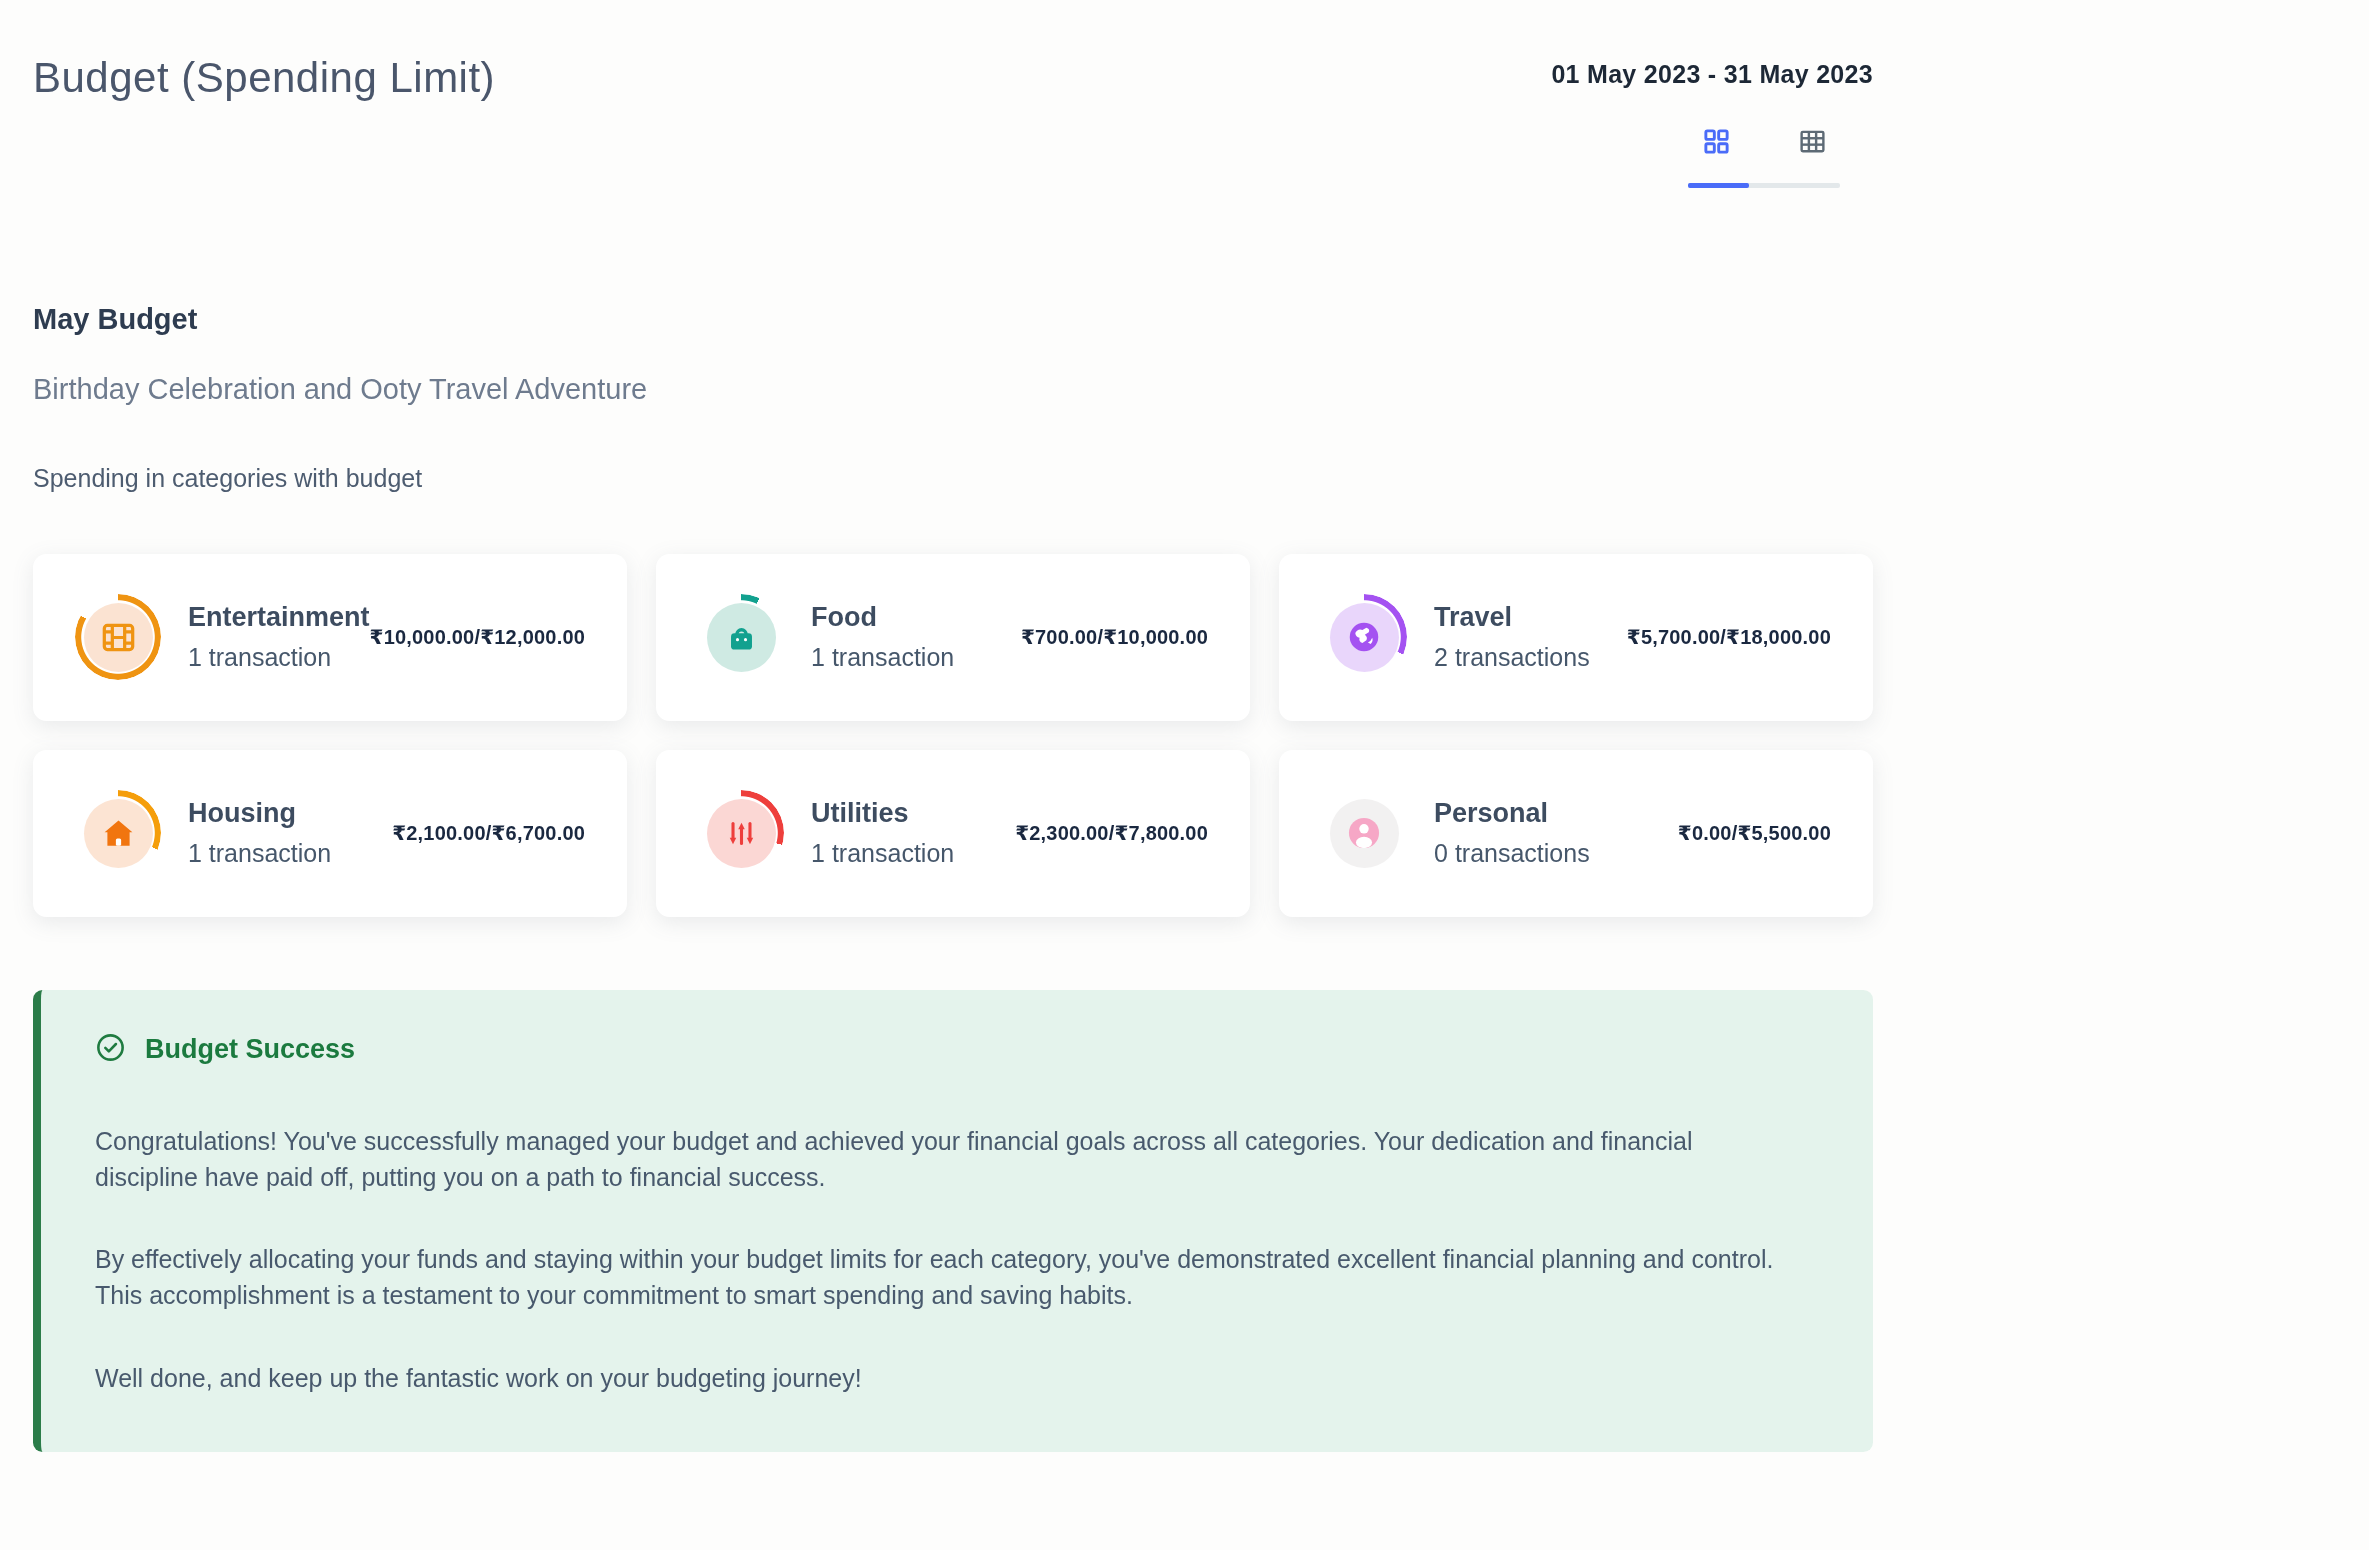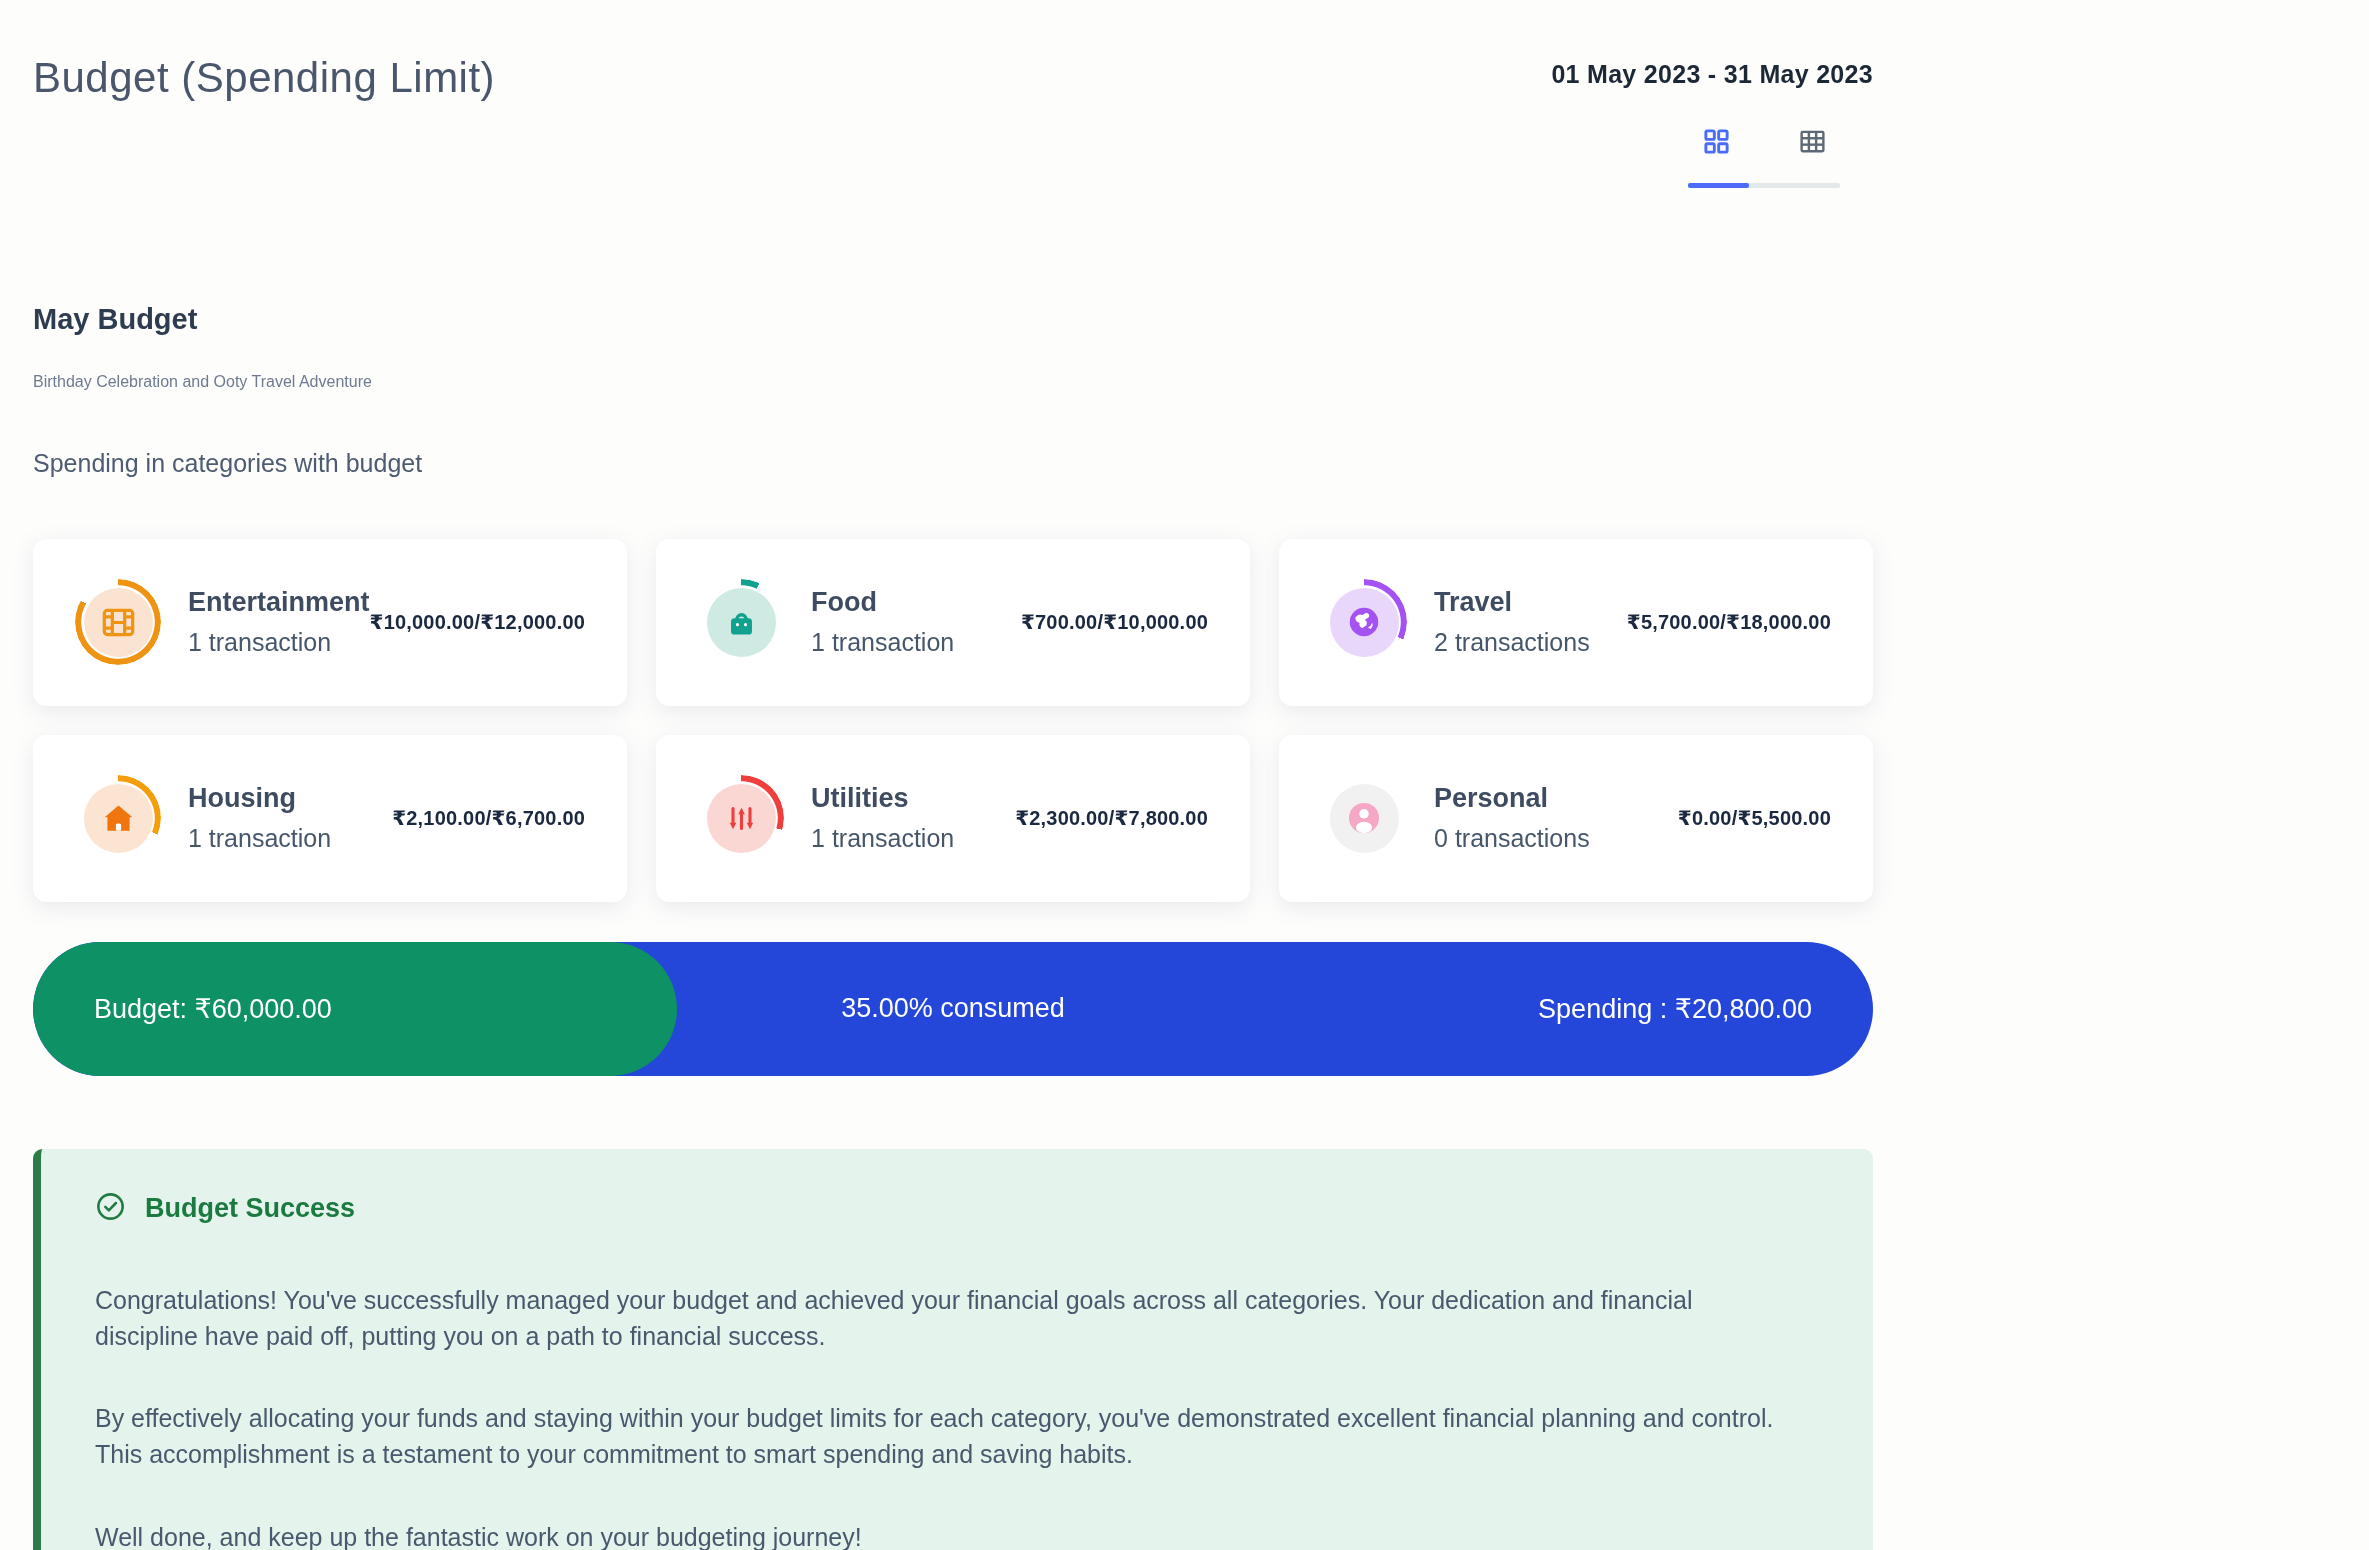--- a/index.html
+++ b/index.html
@@ -12,21 +12,21 @@
   .header-right { display: flex; flex-direction: column; align-items: flex-end; padding-top: 5.8px; }
   .date-range { font-size: 25px; font-weight: 600; color: #1d2836; letter-spacing: 0.3px; }
   .view-toggle { margin-top: 38px; margin-right: 33px; width: 152px; }
   .toggle-icons { display: flex; justify-content: space-between; padding: 0 11.5px; }
   .toggle-btn { width: 33px; height: 33px; display: flex; align-items: center; justify-content: center; cursor: pointer; background: none; border: none; }
   .toggle-track { margin-top: 23px; height: 4.8px; width: 152px; background: #e3e8ea; border-radius: 1.9px; position: relative; }
   .toggle-indicator { position: absolute; left: 0; top: 0; height: 4.8px; width: 61px; background: #4a6cf8; border-radius: 1.9px; }
 
   
   .budget-name { margin-top: 115px; font-size: 29px; font-weight: 700; color: #2e3c50; }
-  .budget-desc { margin-top: 37px; font-size: 16px; font-weight: 400; color: #6e7b8e; }
+  .budget-desc { margin-top: 37px; font-size: 29px; font-weight: 400; color: #6e7b8e; }
   .section-label { margin-top: 58px; font-size: 25px; font-weight: 400; color: #4d5c70; }
 
   
   .cards-grid { margin-top: 61px; display: grid; grid-template-columns: repeat(3, 1fr); column-gap: 29px; row-gap: 38px; gap: 29px; }
   .card { background: #ffffff; border-radius: 13.4px; height: 167px; box-shadow: 0 5.8px 21px rgba(100,110,125,0.13); display: flex; align-items: center; padding: 0 42px; cursor: pointer; }
   .icon-wrap { position: relative; width: 86px; height: 86px; flex: 0 0 86px; display: flex; align-items: center; justify-content: center; margin-right: 27px; }
   .ring { position: absolute; inset: 0; border-radius: 50%;
           -webkit-mask: radial-gradient(closest-side, transparent calc(100% - 6.7px), #000 calc(100% - 5.8px));
           mask: radial-gradient(closest-side, transparent calc(100% - 6.7px), #000 calc(100% - 5.8px)); }
   .icon-circle { width: 69px; height: 69px; border-radius: 50%; display: flex; align-items: center; justify-content: center; }
@@ -213,31 +213,20 @@
       </div>
       <div class="card-text">
         <div class="cat-name">Personal</div>
         <div class="cat-tx">0 transactions</div>
       </div>
       <div class="cat-amount">₹0.00/₹5,500.00</div>
     </div>
 
   </div>
 
-  <div class="progress-bar" style="background: rgb(36, 71, 217);">
-    <div class="progress-consumed" style="background: rgb(14, 145, 100); width: 35%;">
-      <span>Budget: ₹60,000.00</span>
-    </div>
-    <div class="progress-center">
-      <span>35.00% consumed</span>
-    </div>
-    <div class="progress-right">
-      <span>Spending : ₹20,800.00</span>
-    </div>
-  </div>
 
   <div class="success-box">
     <div class="success-header">
       <span>
         <svg width="31" height="31" viewBox="0 0 24 24" fill="none" stroke="#1f7b40" stroke-width="2" stroke-linecap="round" stroke-linejoin="round">
           <circle cx="12" cy="12" r="9.4"></circle>
           <path d="M8 12.3 l2.7 2.7 L16.2 9.3"></path>
         </svg>
       </span>
       <span class="success-title">Budget Success</span>

